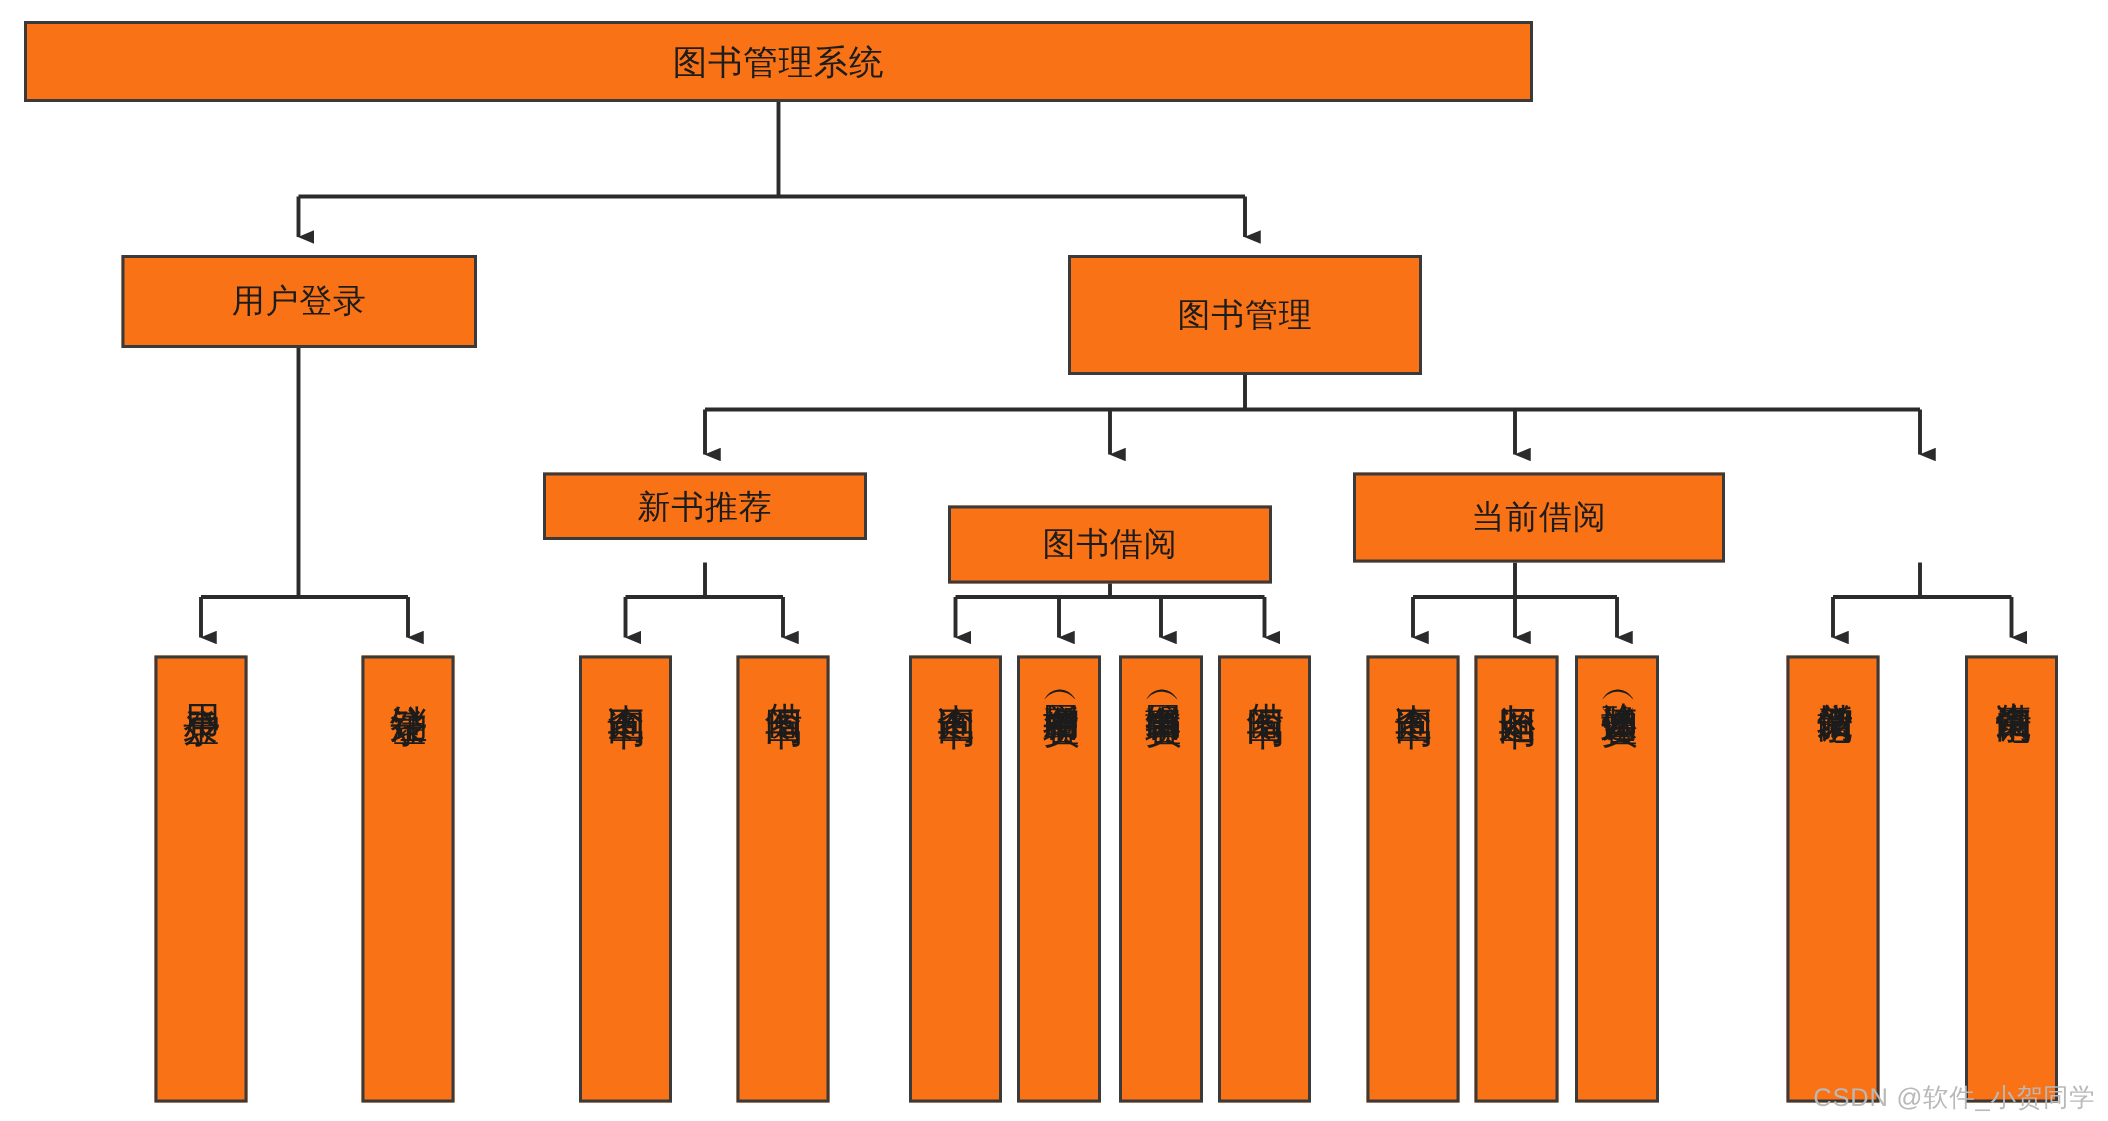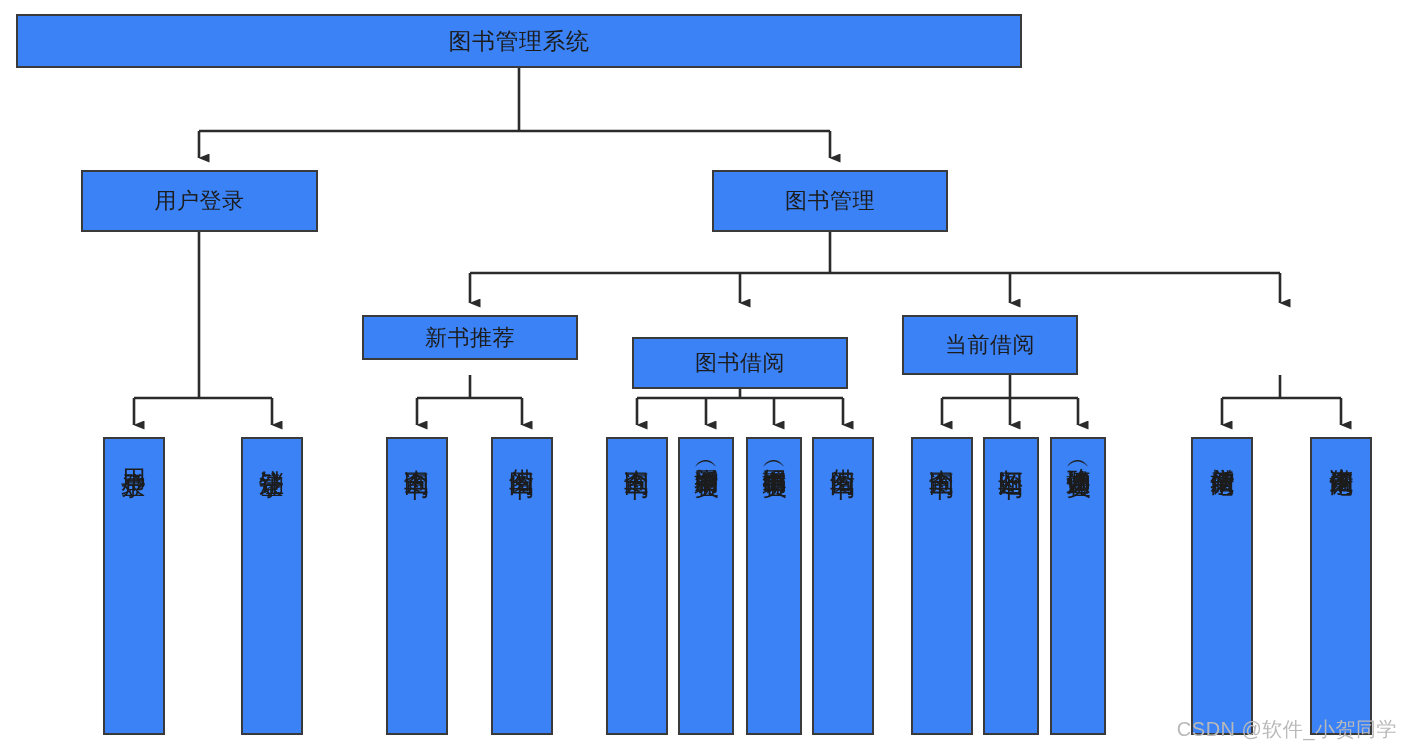--- a/index.html
+++ b/index.html
@@ -22,21 +22,21 @@
     position: absolute;
     left: 0;
     top: 0;
     width: 1405px;
     height: 747px;
   }
   .node {
     position: absolute;
     box-sizing: border-box;
     border: 2px solid #3a3a3a;
-    background: #3b82f6;
+    background: #f97316;
     display: flex;
     align-items: center;
     justify-content: center;
     color: #1c1c1c;
   }
   .node-label {
     display: block;
     text-align: center;
     letter-spacing: 0.5px;
     line-height: 1.25;
@@ -64,21 +64,21 @@
     max-height: 278px;
   }
   .node.leaf.tall-text .node-label {
     font-size: 24px;
     letter-spacing: 1px;
   }
   #watermark {
     position: absolute;
     right: 8px;
     bottom: 4px;
-    font-size: 20px;
+    font-size: 17px;
     color: #b9b9b9;
     letter-spacing: 0.5px;
     white-space: nowrap;
     pointer-events: none;
   }
 </style>
 </head>
 <body>
 
 <div id="diagram-root">
@@ -135,33 +135,33 @@
   </svg>
 
   <div class="node root horizontal" style="left:16px; top:14px; width:1006px; height:54px;">
     <span class="node-label">图书管理系统</span>
   </div>
 
   <div class="node horizontal" style="left:81px; top:170px; width:237px; height:62px;">
     <span class="node-label">用户登录</span>
   </div>
 
-  <div class="node horizontal" style="left:712px; top:170px; width:236px; height:62px;">
+  <div class="node horizontal" style="left:712px; top:170px; width:236px; height:80px;">
     <span class="node-label">图书管理</span>
   </div>
 
   <div class="node horizontal" style="left:362px; top:315px; width:216px; height:45px;">
     <span class="node-label">新书推荐</span>
   </div>
 
   <div class="node horizontal" style="left:632px; top:315px; width:216px; height:52px;margin-top:22px;">
     <span class="node-label">图书借阅</span>
   </div>
 
-  <div class="node horizontal" style="left:902px; top:315px; width:176px; height:60px;">
+  <div class="node horizontal" style="left:902px; top:315px; width:248px; height:60px;">
     <span class="node-label">当前借阅</span>
   </div>
 
 
   <div class="node leaf" style="left:103px; top:437px; width:62px; height:298px;">
     <span class="node-label">用户登录</span>
   </div>
 
   <div class="node leaf" style="left:241px; top:437px; width:62px; height:298px;">
     <span class="node-label">注销登录</span>

